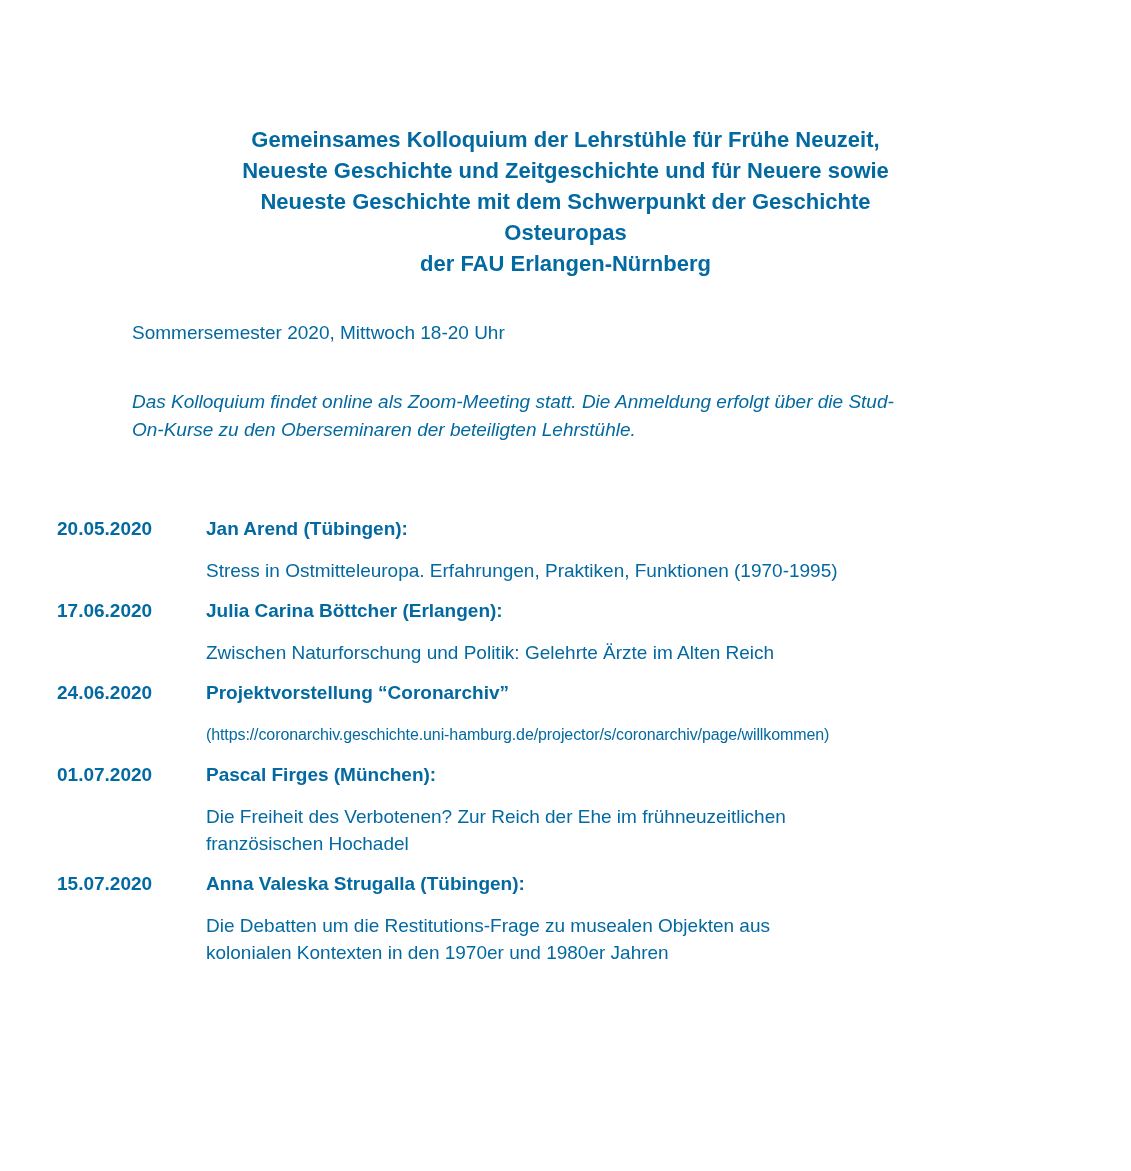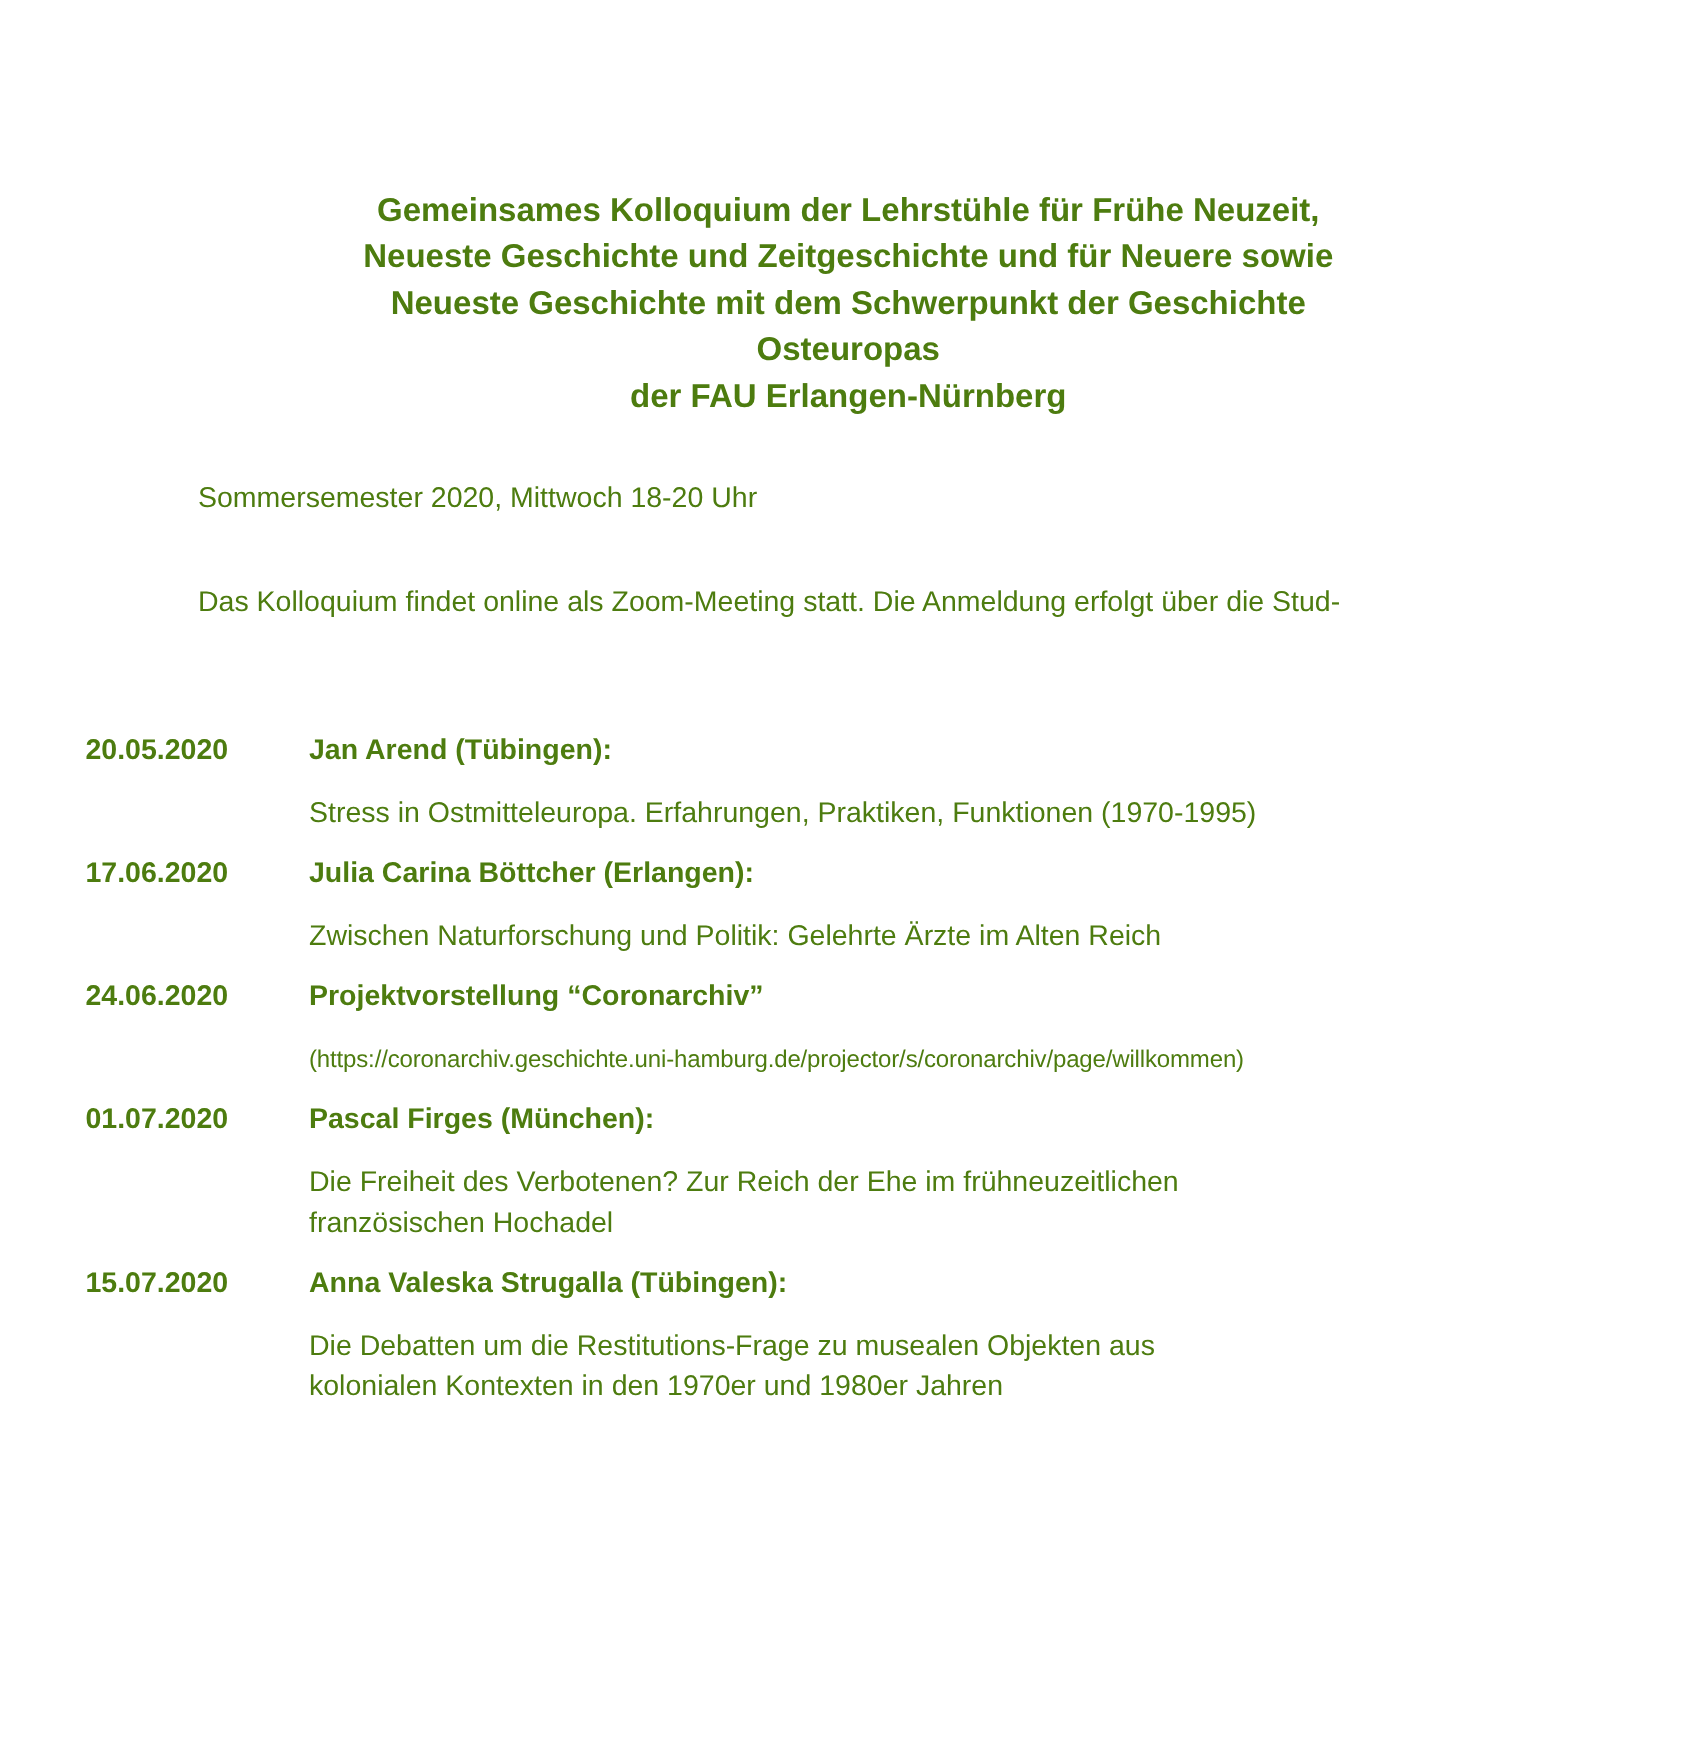--- a/index.html
+++ b/index.html
@@ -5,40 +5,41 @@
   html, body {
     margin: 0;
     padding: 0;
     background: #ffffff;
   }
   .page {
     position: relative;
     width: 1131px;
     height: 1171px;
     background: #ffffff;
-    color: #4d7c0f;
+    color: #0369a1;
     font-family: "Liberation Sans", "DejaVu Sans", sans-serif;
     font-size: 19px;
     line-height: 27px;
     overflow: hidden;
     box-sizing: border-box;
   }
   .title {
     padding-top: 124px;
     text-align: center;
     font-weight: 700;
     font-size: 22px;
     line-height: 31px;
   }
   .semester {
     margin: 40px 0 0 132px;
   }
   .intro {
     margin: 42px 0 16px 132px;
     line-height: 28px;
+    font-style: italic;
   }
   .schedule {
     margin: 71px 0 0 57px;
   }
   .entry {
     margin-bottom: 13px;
   }
   .entry-head {
     display: flex;
     font-weight: 700;
@@ -65,20 +66,21 @@
     <div>Neueste Geschichte und Zeitgeschichte und für Neuere sowie</div>
     <div>Neueste Geschichte mit dem Schwerpunkt der Geschichte</div>
     <div>Osteuropas</div>
     <div>der FAU Erlangen-Nürnberg</div>
   </div>
 
   <div class="semester">Sommersemester 2020, Mittwoch 18-20 Uhr</div>
 
   <div class="intro">
     <div>Das Kolloquium findet online als Zoom-Meeting statt. Die Anmeldung erfolgt über die Stud-</div>
+    <div>On-Kurse zu den Oberseminaren der beteiligten Lehrstühle.</div>
   </div>
 
   <div class="schedule">
 
     <div class="entry">
       <div class="entry-head">
         <div class="entry-date">20.05.2020</div>
         <div class="entry-speaker">Jan Arend (Tübingen):</div>
       </div>
       <div class="entry-topic">

